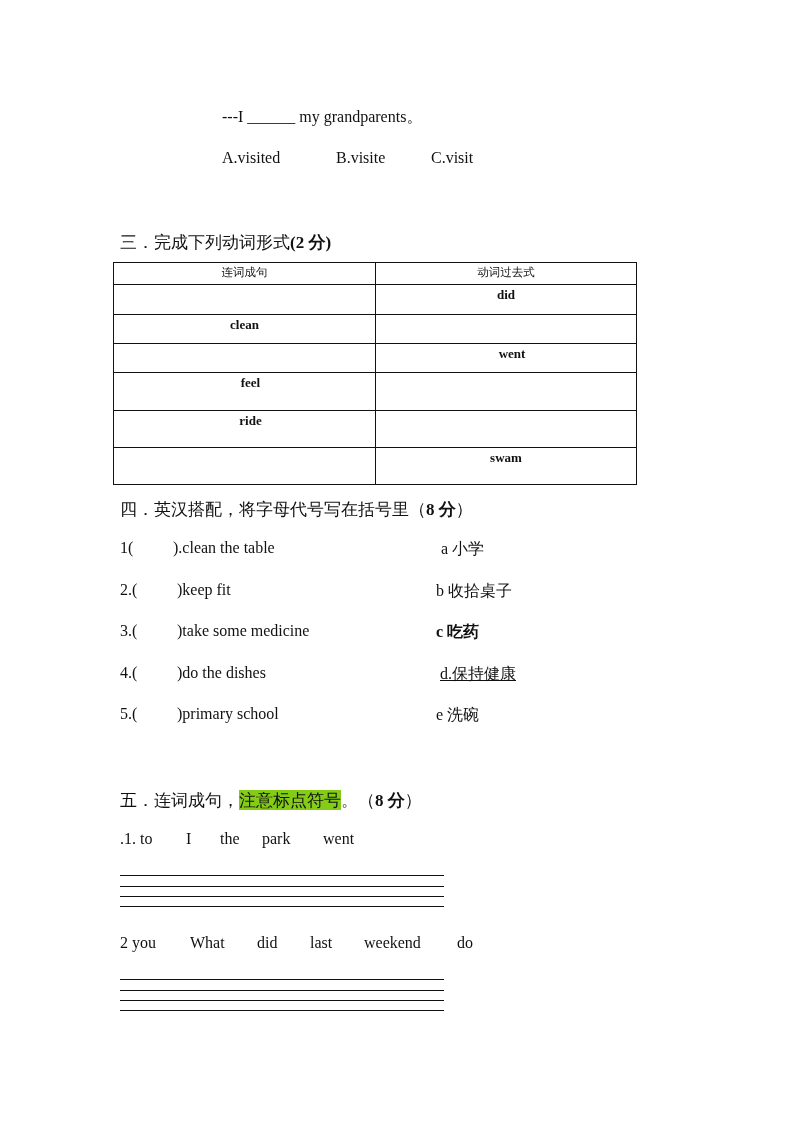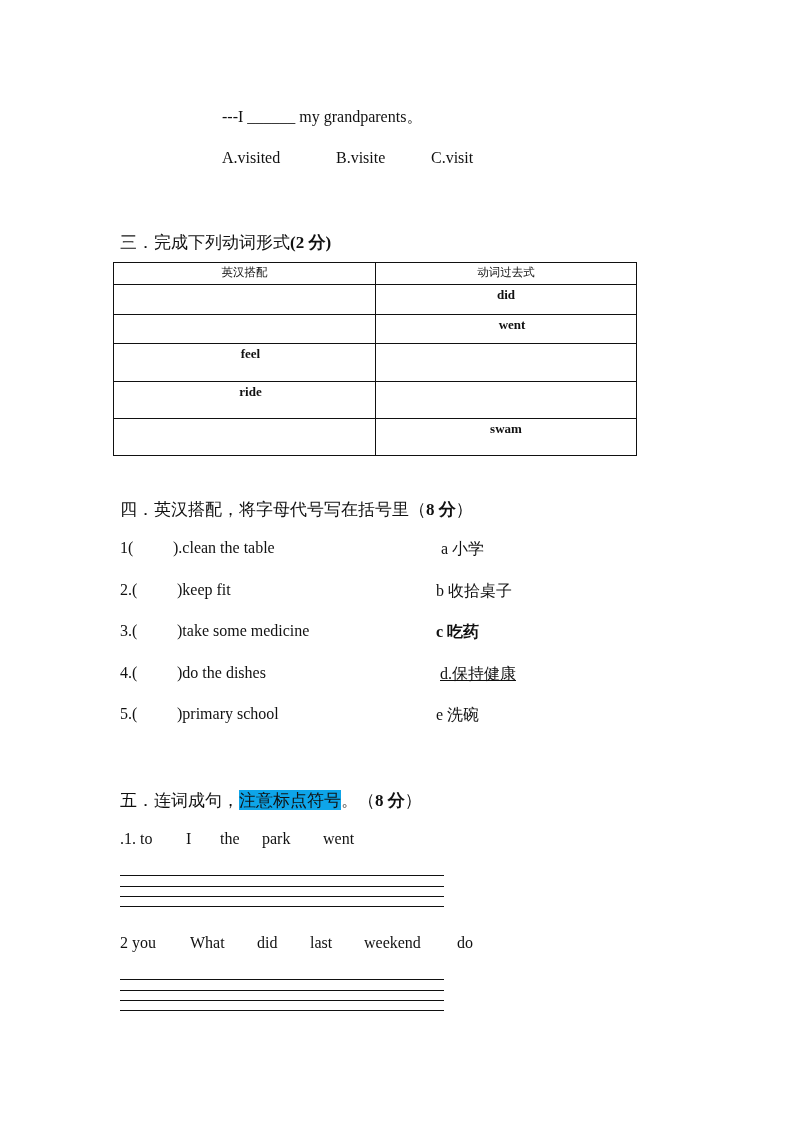--- a/index.html
+++ b/index.html
@@ -5,21 +5,21 @@
     html, body { margin: 0; padding: 0; background: #ffffff; }
     body {
       width: 793px; height: 1122px; position: relative; overflow: hidden;
       font-family: "Liberation Serif", "DejaVu Serif", serif;
       color: #111111;
     }
     .abs { position: absolute; white-space: nowrap; }
     .t16 { font-size: 16px; }
     .heading { font-size: 17px; font-family: "DejaVu Sans", "Liberation Sans", sans-serif; }
     .heading b { font-family: "Liberation Serif", serif; font-weight: bold; }
-    .hl { background: #0ea5e9; }
+    .hl { background: #84cc16; }
 
     table.verbs {
       position: absolute; left: 113px; top: 262px; width: 524px;
       border-collapse: collapse; table-layout: fixed;
     }
     table.verbs td {
       border: 1px solid #111;
       vertical-align: top; text-align: center;
       font-family: "Liberation Serif", serif; font-weight: bold; font-size: 13px;
       padding: 2px 0 0 0;
@@ -41,26 +41,30 @@
 <div class="abs t16" style="left:336px; top:149px;">B.visite</div>
 <div class="abs t16" style="left:431px; top:149px;">C.visit</div>
 
 <div class="abs heading" style="left:120px; top:231px;">
   <span>三．完成下列动词形式</span><b>(2 分)</b>
 </div>
 
 <table class="verbs">
   <tbody>
       <tr class="hdr">
-    <td class="col1">英汉搭配</td>
+    <td class="col1">连词成句</td>
     <td>动词过去式</td>
   </tr>
   <tr style="height:30px">
     <td></td>
     <td><span>did</span></td>
+  </tr>
+  <tr style="height:29px">
+    <td>clean</td>
+    <td></td>
   </tr>
   <tr style="height:29px">
     <td></td>
     <td><span class="shift">went</span></td>
   </tr>
   <tr style="height:38px">
     <td><span class="shift">feel</span></td>
     <td></td>
   </tr>
   <tr style="height:37px">

